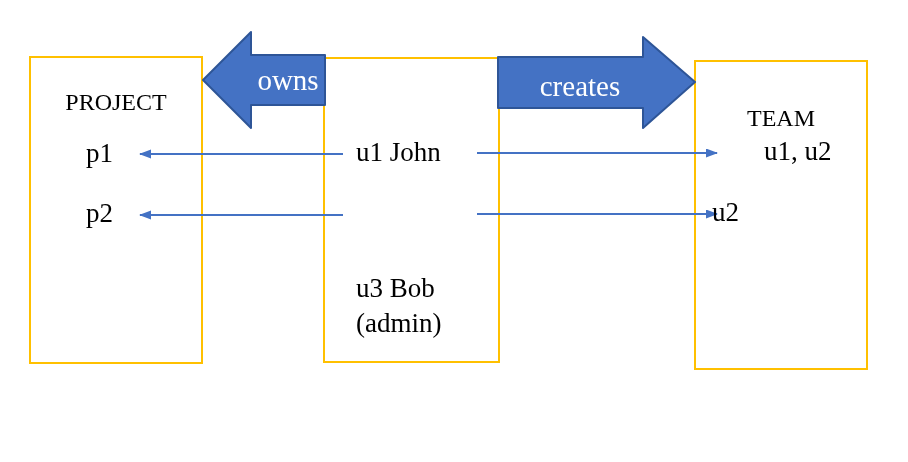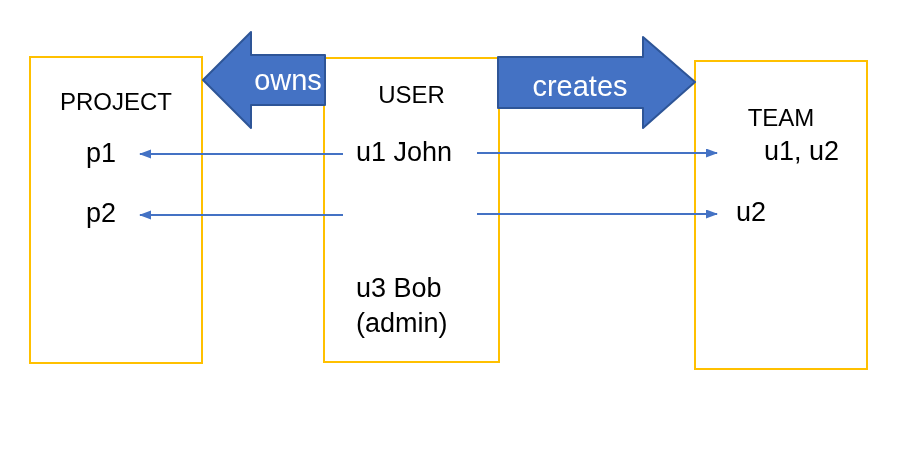--- a/index.html
+++ b/index.html
@@ -1,21 +1,21 @@
 <!DOCTYPE html>
 <html><head>
 <meta charset="utf-8">
 <style>
   html, body { margin: 0; padding: 0; background: #fff; }
   .canvas {
     position: relative;
     width: 896px;
     height: 462px;
     background: #ffffff;
-    font-family: Liberation Sans, sans-serif;
+    font-family: Liberation Serif, serif;
     color: #000000;
     overflow: hidden;
     border-radius: 26px;
   }
   .box {
     position: absolute;
     border: 2px solid #FFC000;
     background: #ffffff;
     box-sizing: border-box;
   }
@@ -47,21 +47,21 @@
   #title-project { left: 29px;  top: 88px; width: 174px; }
   #title-user    { left: 323px; top: 81px; width: 177px; }
   #title-team    { left: 694px; top: 76px; width: 174px; margin-top: 28px; }
 
   #row-p1   { left: 86px;  top: 140px; }
   #row-p2   { left: 86px;  top: 200px; }
   #row-u1   { left: 356px; top: 139px; }
   #row-u2   { left: 356px; top: 200px; }
   #row-u3   { left: 356px; top: 271px; line-height: 35px; white-space: pre-line; }
   #row-t1   { left: 764px; top: 138px; }
-  #row-t2   { left: 736px; top: 199px; }
+  #row-t2   { left: 712px; top: 199px; }
 
   .arrow-label {
     position: absolute;
     color: #ffffff;
     font-size: 29px;
     line-height: 29px;
     text-align: center;
     white-space: nowrap;
   }
   #label-owns    { left: 228px; top: 66px; width: 120px; }
@@ -90,21 +90,20 @@
     <line class="connector" x1="343" y1="154" x2="140" y2="154" marker-end="url(#head)"></line>
     <line class="connector" x1="343" y1="215" x2="140" y2="215" marker-end="url(#head)"></line>
     <line class="connector" x1="477" y1="153" x2="717" y2="153" marker-end="url(#head)"></line>
     <line class="connector" x1="477" y1="214" x2="717" y2="214" marker-end="url(#head)"></line>
   </svg>
 
   <div class="arrow-label" id="label-owns">owns</div>
   <div class="arrow-label" id="label-creates">creates</div>
 
   <div class="title" id="title-project">PROJECT</div>
-  <div class="title" id="title-user">USER</div>
   <div class="title" id="title-team">TEAM</div>
 
   <div class="txt" id="row-p1">p1</div>
   <div class="txt" id="row-p2">p2</div>
 
   <div class="txt" id="row-u1">u1 John</div>
   <div class="txt" id="row-u3">u3 Bob
 (admin)</div>
 
   <div class="txt" id="row-t1">u1, u2</div>

